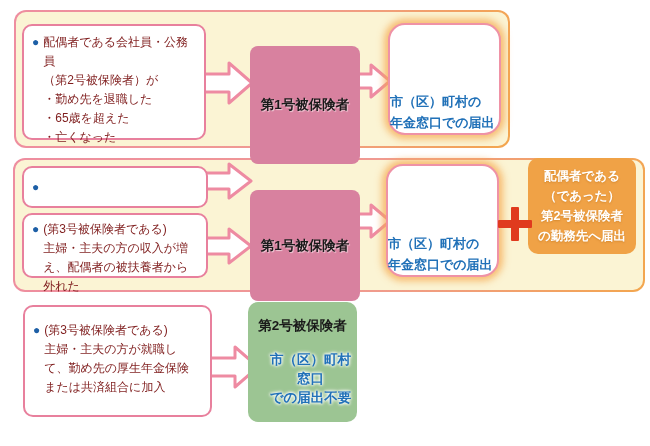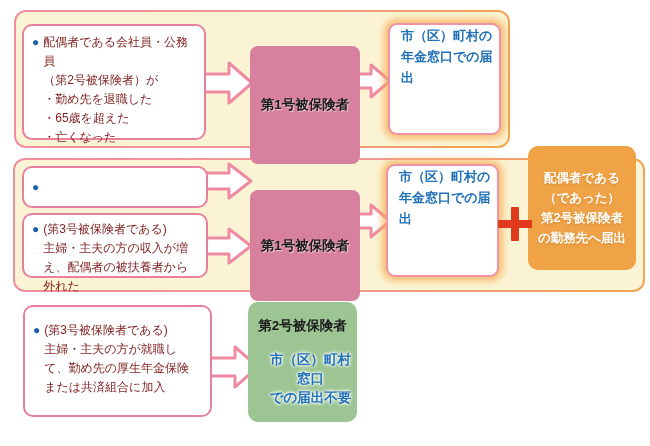--- a/index.html
+++ b/index.html
@@ -17,22 +17,22 @@
   .cause-box{position:absolute;box-sizing:border-box;background:#fff;border:2px solid var(--cause-border);
     border-radius:10px;display:flex;align-items:flex-start;padding:7px 4px 6px 8px;z-index:3;}
   .cause-box.vcenter{align-items:center;}
   .bullet{color:var(--bullet-blue);font-size:12px;line-height:19px;margin-right:4px;flex:0 0 auto;}
   .cause-text{font-size:12px;line-height:19px;color:#7f1d1d;white-space:pre-line;}
   .flow-arrow{position:absolute;z-index:2;}
   .flow-arrow polygon{fill:#fff;stroke:var(--arrow-stroke);stroke-width:3;stroke-linejoin:round;}
   .insured-box{position:absolute;box-sizing:border-box;background:var(--insured-pink);border-radius:8px;
     display:flex;align-items:center;justify-content:center;z-index:3;margin-top:24px;}
   .insured-label{font-size:13.5px;font-weight:bold;color:#1a1a1a;text-shadow:1px 1px 1px rgba(255,255,255,.6);}
-  .action-box{position:absolute;box-sizing:border-box;background:#fff;border:2px solid #ef92a6;border-radius:9px;
-    box-shadow:0 0 7px 4px var(--glow-orange);display:flex;align-items:flex-start;padding-left:11px;z-index:3;}
+  .action-box{position:absolute;box-sizing:border-box;background:#fff;border:2px solid #ef92a6;border-radius:17px;
+    box-shadow:0 0 7px 4px var(--glow-orange);display:flex;align-items:flex-end;z-index:3;}
   .action-text{font-size:13px;font-weight:bold;color:var(--action-blue);line-height:21px;white-space:pre-line;}
   .plus{position:absolute;width:38px;height:38px;z-index:4;}
   .plus::before{content:"";position:absolute;left:2px;right:2px;top:15px;height:8px;background:var(--plus-red);border-radius:1px;}
   .plus::after{content:"";position:absolute;top:2px;bottom:2px;left:15px;width:8px;background:var(--plus-red);border-radius:1px;}
   .extra-box{position:absolute;box-sizing:border-box;background:var(--extra-orange);border-radius:10px;
     display:flex;align-items:center;justify-content:center;z-index:3;}
   .extra-text{font-size:12.5px;font-weight:bold;color:#fff;text-align:center;line-height:20px;white-space:pre-line;
     text-shadow:0 1px 2px rgba(160,90,0,.35);}
   .final-box{position:absolute;box-sizing:border-box;background:var(--final-green);border-radius:10px;
     display:flex;flex-direction:column;align-items:center;justify-content:center;gap:15px;z-index:3;}
@@ -107,21 +107,21 @@
     <polygon points="0,13 15,13 15,4 34,20 15,36 15,27 0,27"></polygon>
   </svg>
 
   <div class="action-box" style="left:386px;top:164px;width:113px;height:113px">
     <span class="action-text">市（区）町村の
 年金窓口での届出</span>
   </div>
 
   <div class="plus" style="left:496px;top:205px"></div>
 
-  <div class="extra-box" style="left:528px;top:146px;width:108px;height:124px">
+  <div class="extra-box" style="left:528px;top:158px;width:108px;height:96px">
     <span class="extra-text">配偶者である
 （であった）
 第2号被保険者
 の勤務先へ届出</span>
   </div>
 
   <div class="cause-box" style="left:23px;top:305px;width:189px;height:112px;padding-top:14px">
     <span class="bullet">●</span>
     <span class="cause-text">(第3号被保険者である)
 主婦・主夫の方が就職し

